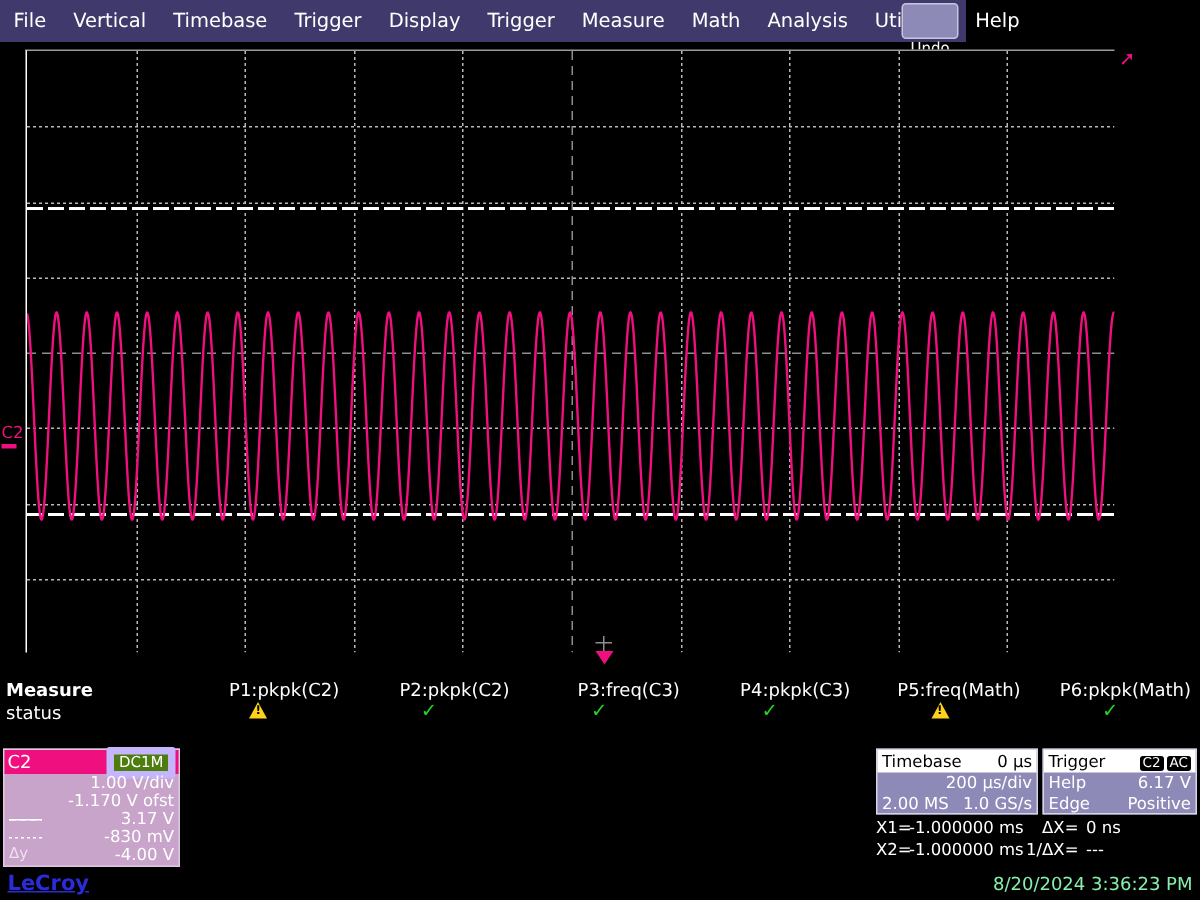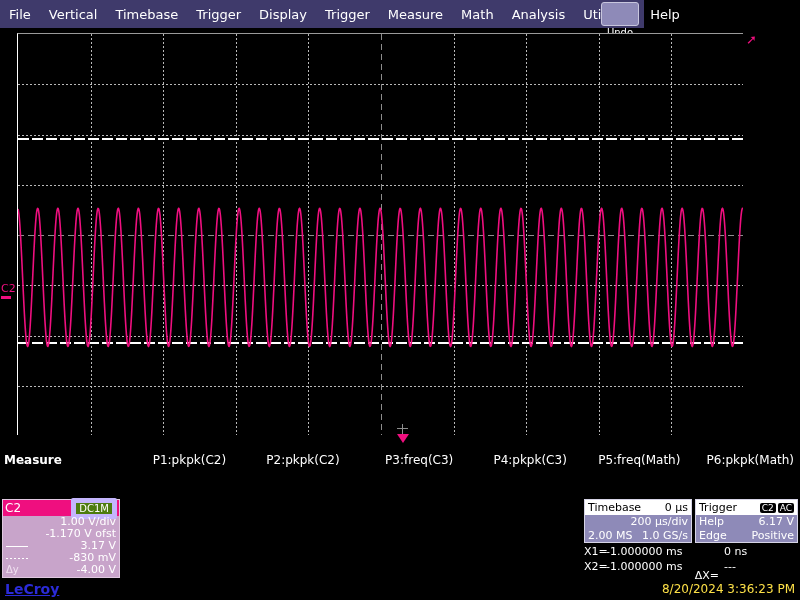--- a/index.html
+++ b/index.html
@@ -187,34 +187,34 @@
 
   
   #cursor-readout {
     position:absolute; left:584px; top:544px; width:216px; height:30px;
     color:#ffffff; font-size:11px;
     font-family:"DejaVu Sans","Liberation Sans",sans-serif;
   }
   #cursor-readout .cr-row { height:15px; line-height:15px; display:flex; }
   #cursor-readout .k { width:22px; }
   #cursor-readout .v { width:78px; }
-  #cursor-readout .k2 { width:40px; text-align:right; padding-right:5px;margin-top:24px;}
+  #cursor-readout .k2 { width:40px; text-align:right; padding-right:5px;}
   #cursor-readout .v2 { width:60px; }
 
   
   #footer { position:absolute; left:0; top:580px; width:800px; height:20px; background:#000; }
   #lecroy {
     position:absolute; left:5px; top:1px;
     color:#2b2bd8; font-size:14px; line-height:16px;
     text-decoration:underline; font-weight:bold; cursor:pointer;
     font-family:"DejaVu Sans","Liberation Sans",sans-serif;
   }
   #datetime {
     position:absolute; right:5px; top:2px;
-    color:#fde047; font-size:12px; line-height:14px;
+    color:#86efac; font-size:12px; line-height:14px;
   }
 </style>
 </head>
 <body>
 
 <div id="app">
 
   <div id="menubar">
     <div class="menu-item">File</div>
     <div class="menu-item">Vertical</div>
@@ -274,20 +274,29 @@
       <tbody>
           <tr>
         <td class="m-rowlabel m-head">Measure</td>
         <td class="m-col">P1:pkpk(C2)</td>
         <td class="m-col">P2:pkpk(C2)</td>
         <td class="m-col">P3:freq(C3)</td>
         <td class="m-col">P4:pkpk(C3)</td>
         <td class="m-col">P5:freq(Math)</td>
         <td class="m-col">P6:pkpk(Math)</td>
       </tr>
+      <tr>
+        <td class="m-rowlabel">status</td>
+        <td class="m-col m-status"><span class="warn-ico"></span></td>
+        <td class="m-col m-status"><span class="ok">✓</span></td>
+        <td class="m-col m-status"><span class="ok">✓</span></td>
+        <td class="m-col m-status"><span class="ok">✓</span></td>
+        <td class="m-col m-status"><span class="warn-ico"></span></td>
+        <td class="m-col m-status"><span class="ok">✓</span></td>
+      </tr>
     </tbody>
       </table>
   </div>
 
   <div id="c2-box">
     <div class="c2-head">
       <span class="name">C2</span>
       <span class="coupling">DC1M</span>
     </div>
     <div class="row">

